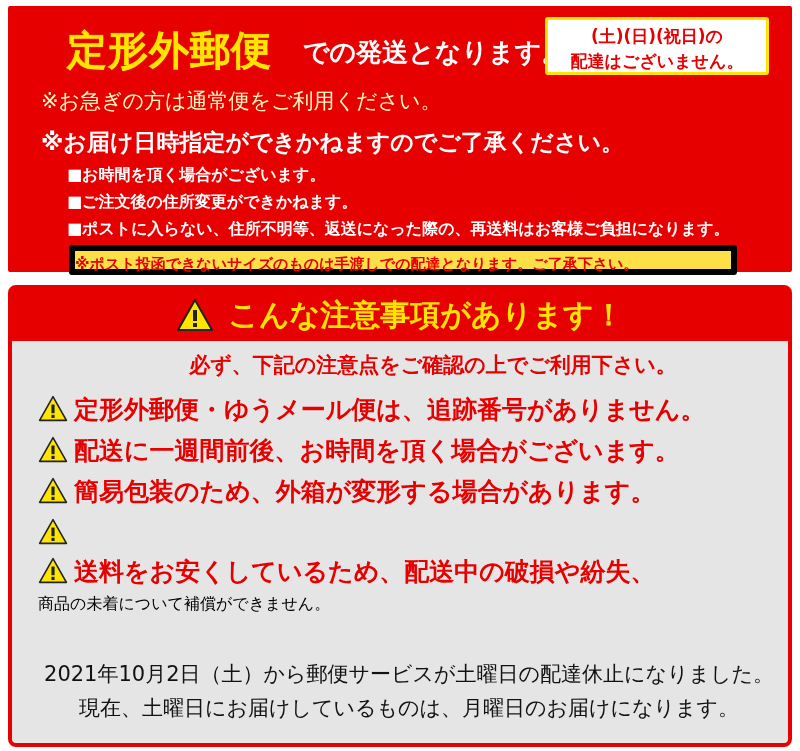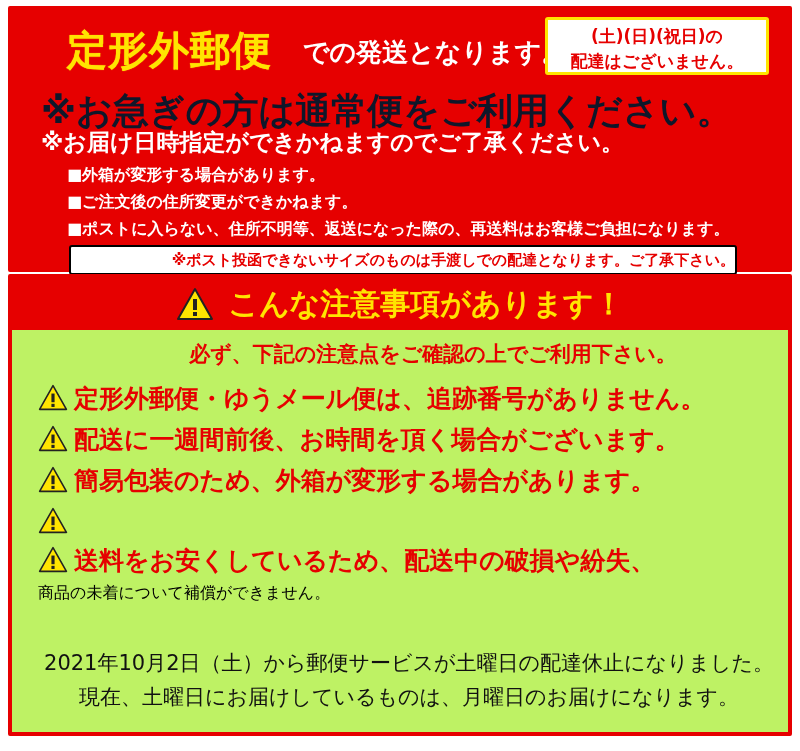--- a/index.html
+++ b/index.html
@@ -80,23 +80,23 @@
     font-weight: bold;
     color: #e60000;
     line-height: 25px;
     white-space: nowrap;
   }
 
   .line-yellow-2 {
     position: absolute;
     left: 30px;
     top: 78px;
-    font-size: 36px;
-    font-weight: bold;
-    color: #0f172a;
+    font-size: 21px;
+    font-weight: normal;
+    color: #fef9c3;
     white-space: nowrap;
   }
   .line-white-3 {
     position: absolute;
     left: 30px;
     top: 118px;
     font-size: 23px;
     font-weight: bold;
     color: #ffffff;
     white-space: nowrap;
@@ -115,45 +115,45 @@
     line-height: 27px;
     white-space: nowrap;
   }
 
   .note-box {
     position: absolute;
     left: 58px;
     top: 236px;
     width: 668px;
     height: 30px;
-    background: #ffffff;
-    border: 2px solid #000000;
+    background: #fde047;
+    border: 6px solid #000000;
     box-sizing: border-box;
     border-radius: 3px;
-    text-align: right;
+    text-align: left;
   }
   .note-box span {
     font-size: 15px;
     font-weight: bold;
     color: #e60000;
     line-height: 26px;
     white-space: nowrap;
   }
 
   
   .bottom-panel {
     position: absolute;
     left: 8px;
-    top: 274px;
+    top: 285px;
     width: 784px;
     height: 462px;
-    background: #bef264;
+    background: #e5e5e5;
     border: 4px solid #e60000;
     box-sizing: border-box;
-    border-radius: 2px;
+    border-radius: 8px;
   }
   .bp-header {
     position: absolute;
     left: 0;
     top: 0;
     width: 100%;
     height: 52px;
     background: #e60000;
     display: flex;
     align-items: center;
@@ -236,21 +236,21 @@
 
     <div class="badge">
       <div>(土)(日)(祝日)の</div>
       <div>配達はございません。</div>
     </div>
 
     <div class="line-yellow-2">※お急ぎの方は通常便をご利用ください。</div>
     <div class="line-white-3">※お届け日時指定ができかねますのでご了承ください。</div>
 
     <div class="bullets">
-      <div class="bullet">■外箱が変形する場合があります。</div>
+      <div class="bullet">■お時間を頂く場合がございます。</div>
       <div class="bullet">■ご注文後の住所変更ができかねます。</div>
       <div class="bullet">■ポストに入らない、住所不明等、返送になった際の、再送料はお客様ご負担になります。</div>
     </div>
 
     <div class="note-box">
       <span>※ポスト投函できないサイズのものは手渡しでの配達となります。ご了承下さい。</span>
     </div>
   </div>
 
   <div class="bottom-panel">

